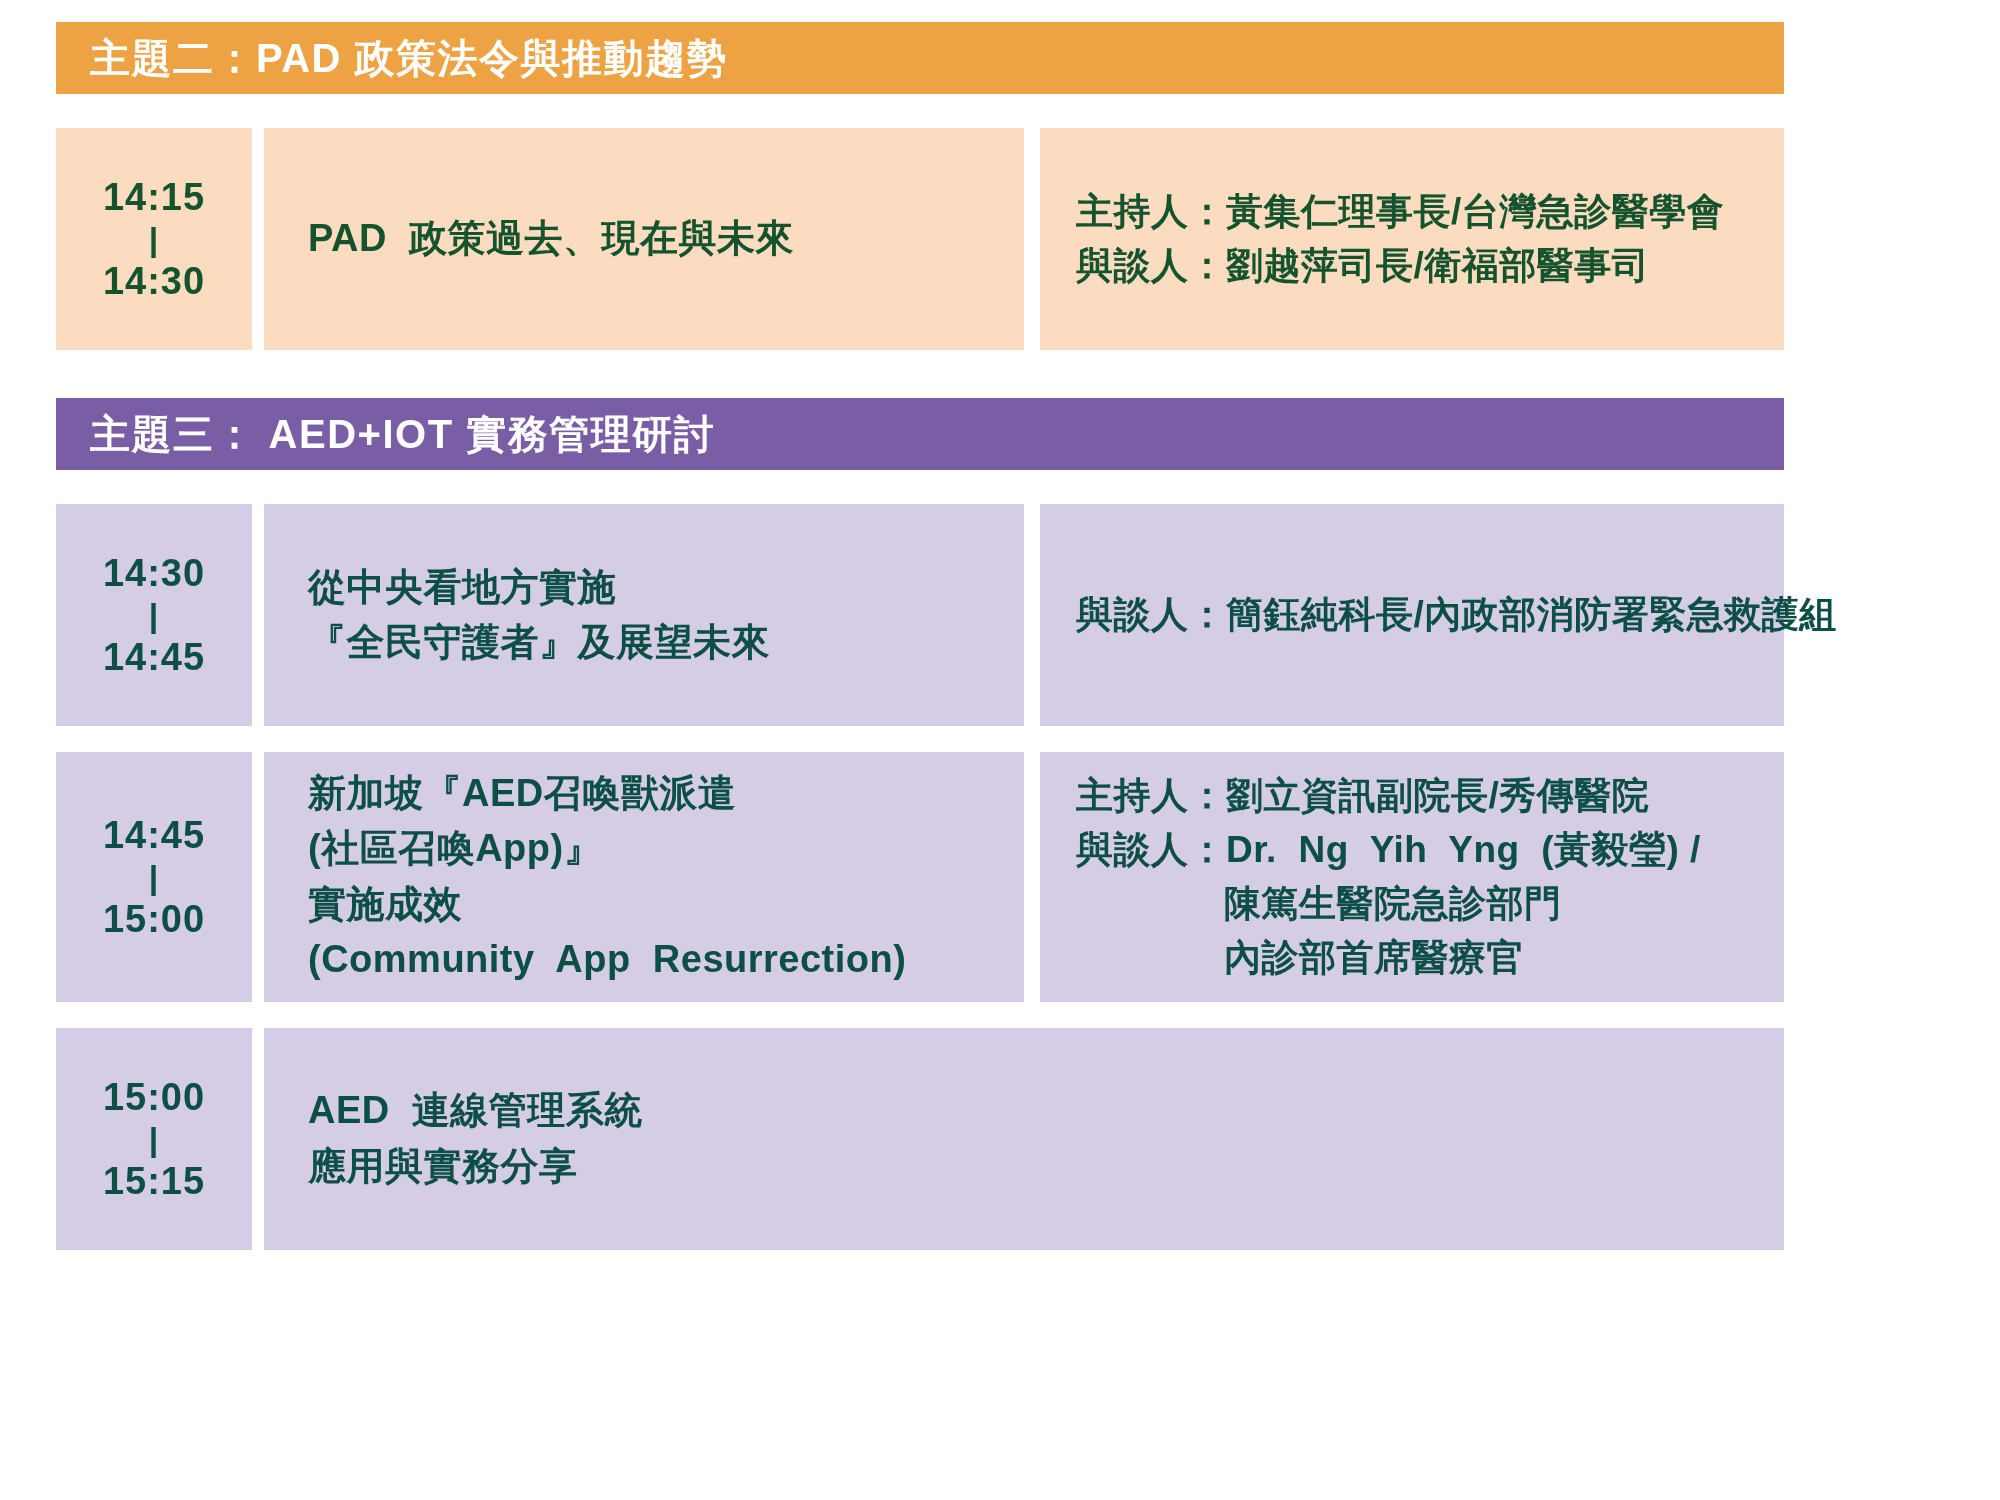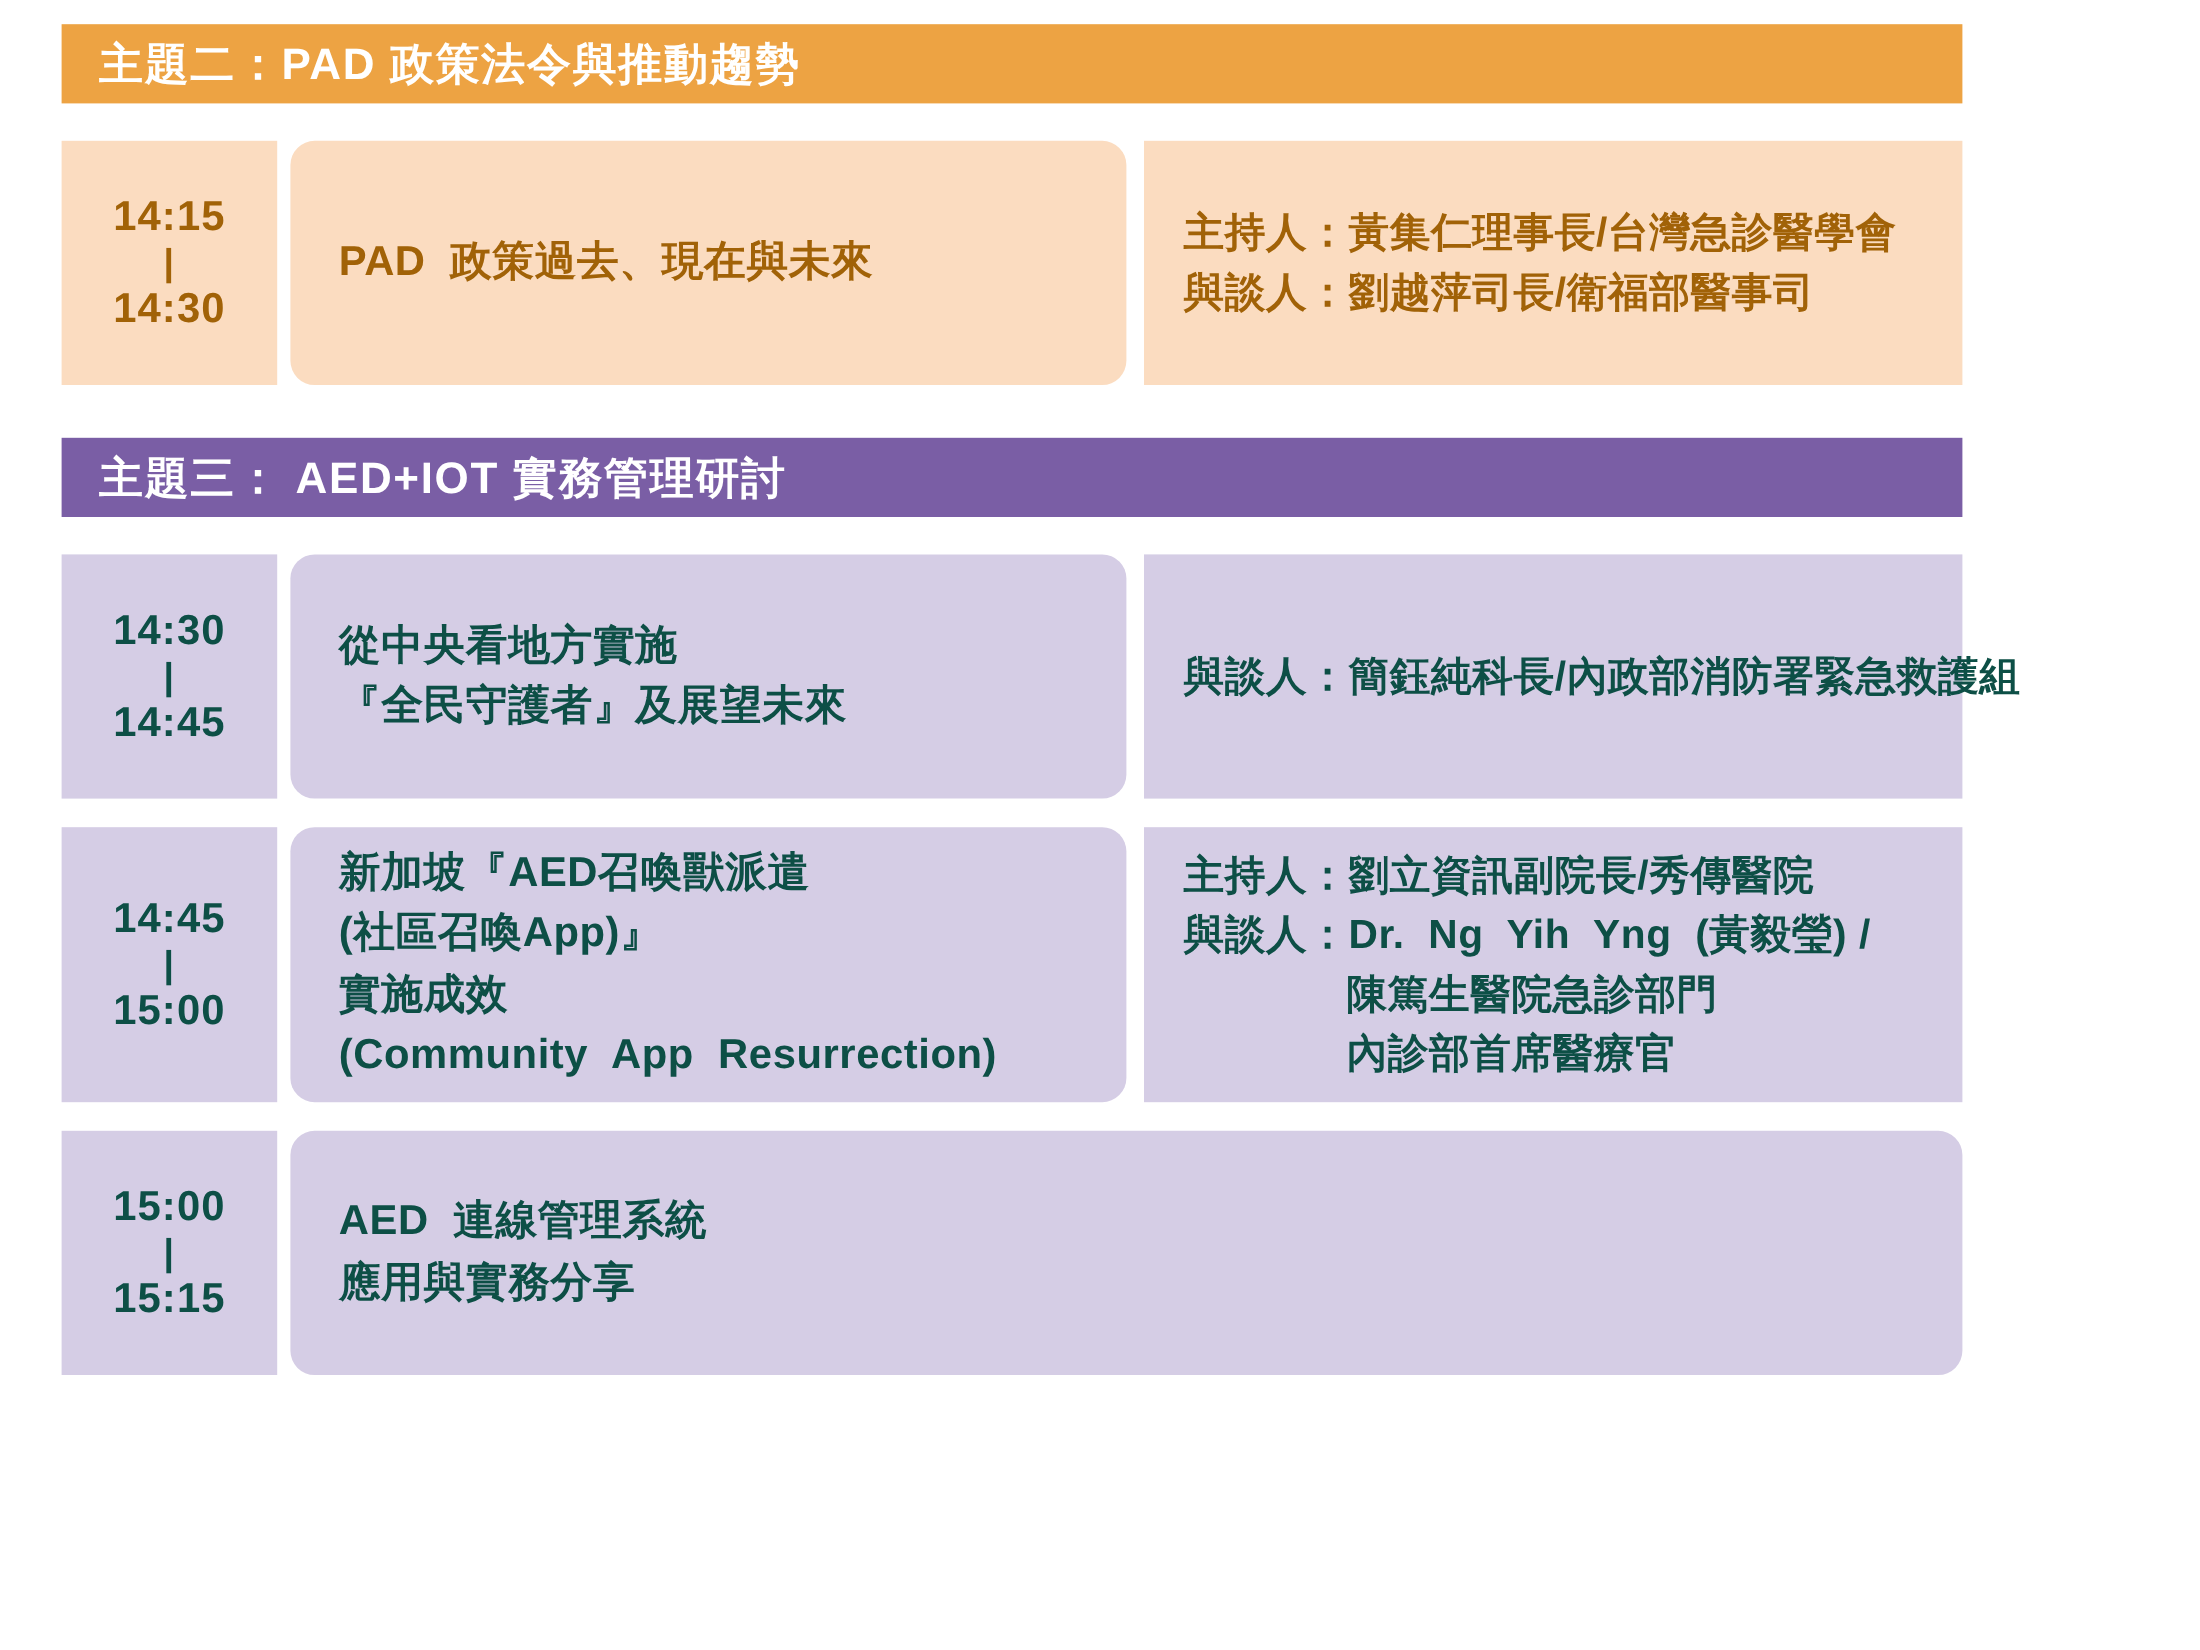--- a/index.html
+++ b/index.html
@@ -67,36 +67,35 @@
   }
 
   .cell-topic {
     flex: 1 1 auto;
     margin-left: 12px;
     padding: 14px 0 14px 44px;
     font-size: 38px;
     font-weight: bold;
     line-height: 1.46;
     letter-spacing: 0.5px;
-    border-radius: 22px;
   }
 
   .cell-speaker {
     width: 744px;
     flex: 0 0 744px;
     margin-left: 16px;
     padding: 14px 0 14px 36px;
     font-size: 37px;
     font-weight: bold;
     line-height: 1.46;
     letter-spacing: 0.5px;
   }
 
   
-  .theme-orange .cell { background: #fbdcc0; color: #a16207; }
+  .theme-orange .cell { background: #fbdcc0; color: #14532d; }
 
   
   .theme-purple .cell { background: #d5cde5; color: #0d4f46; }
 
   .spacer-sm { height: 34px; }
   .spacer-xs { height: 22px; }
 
   .line { display: block; white-space: pre; }
   .indent { padding-left: 148px; }
 

